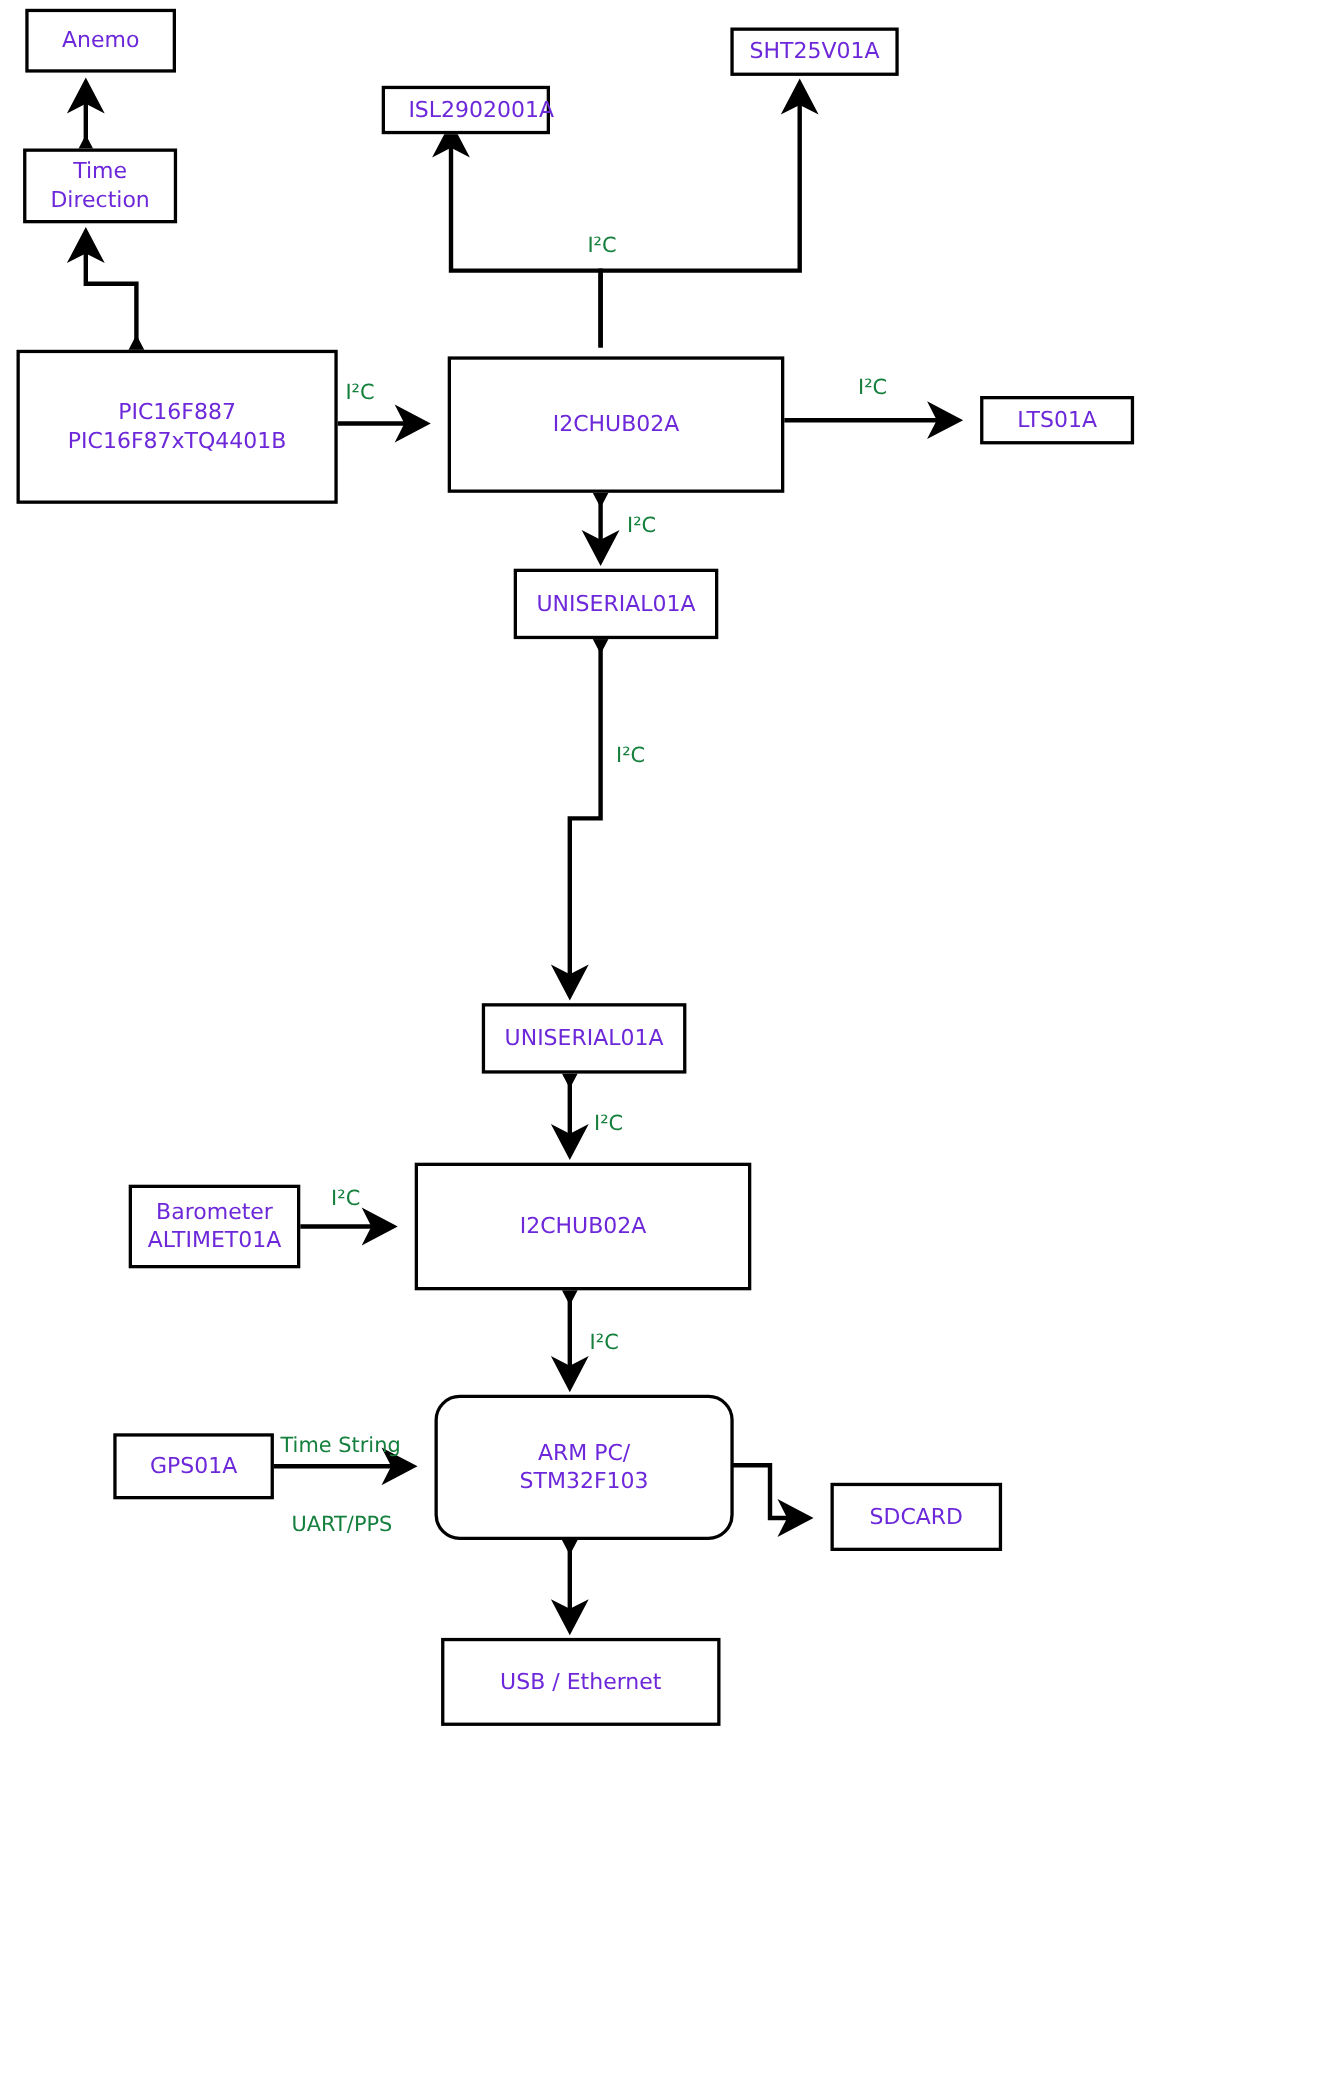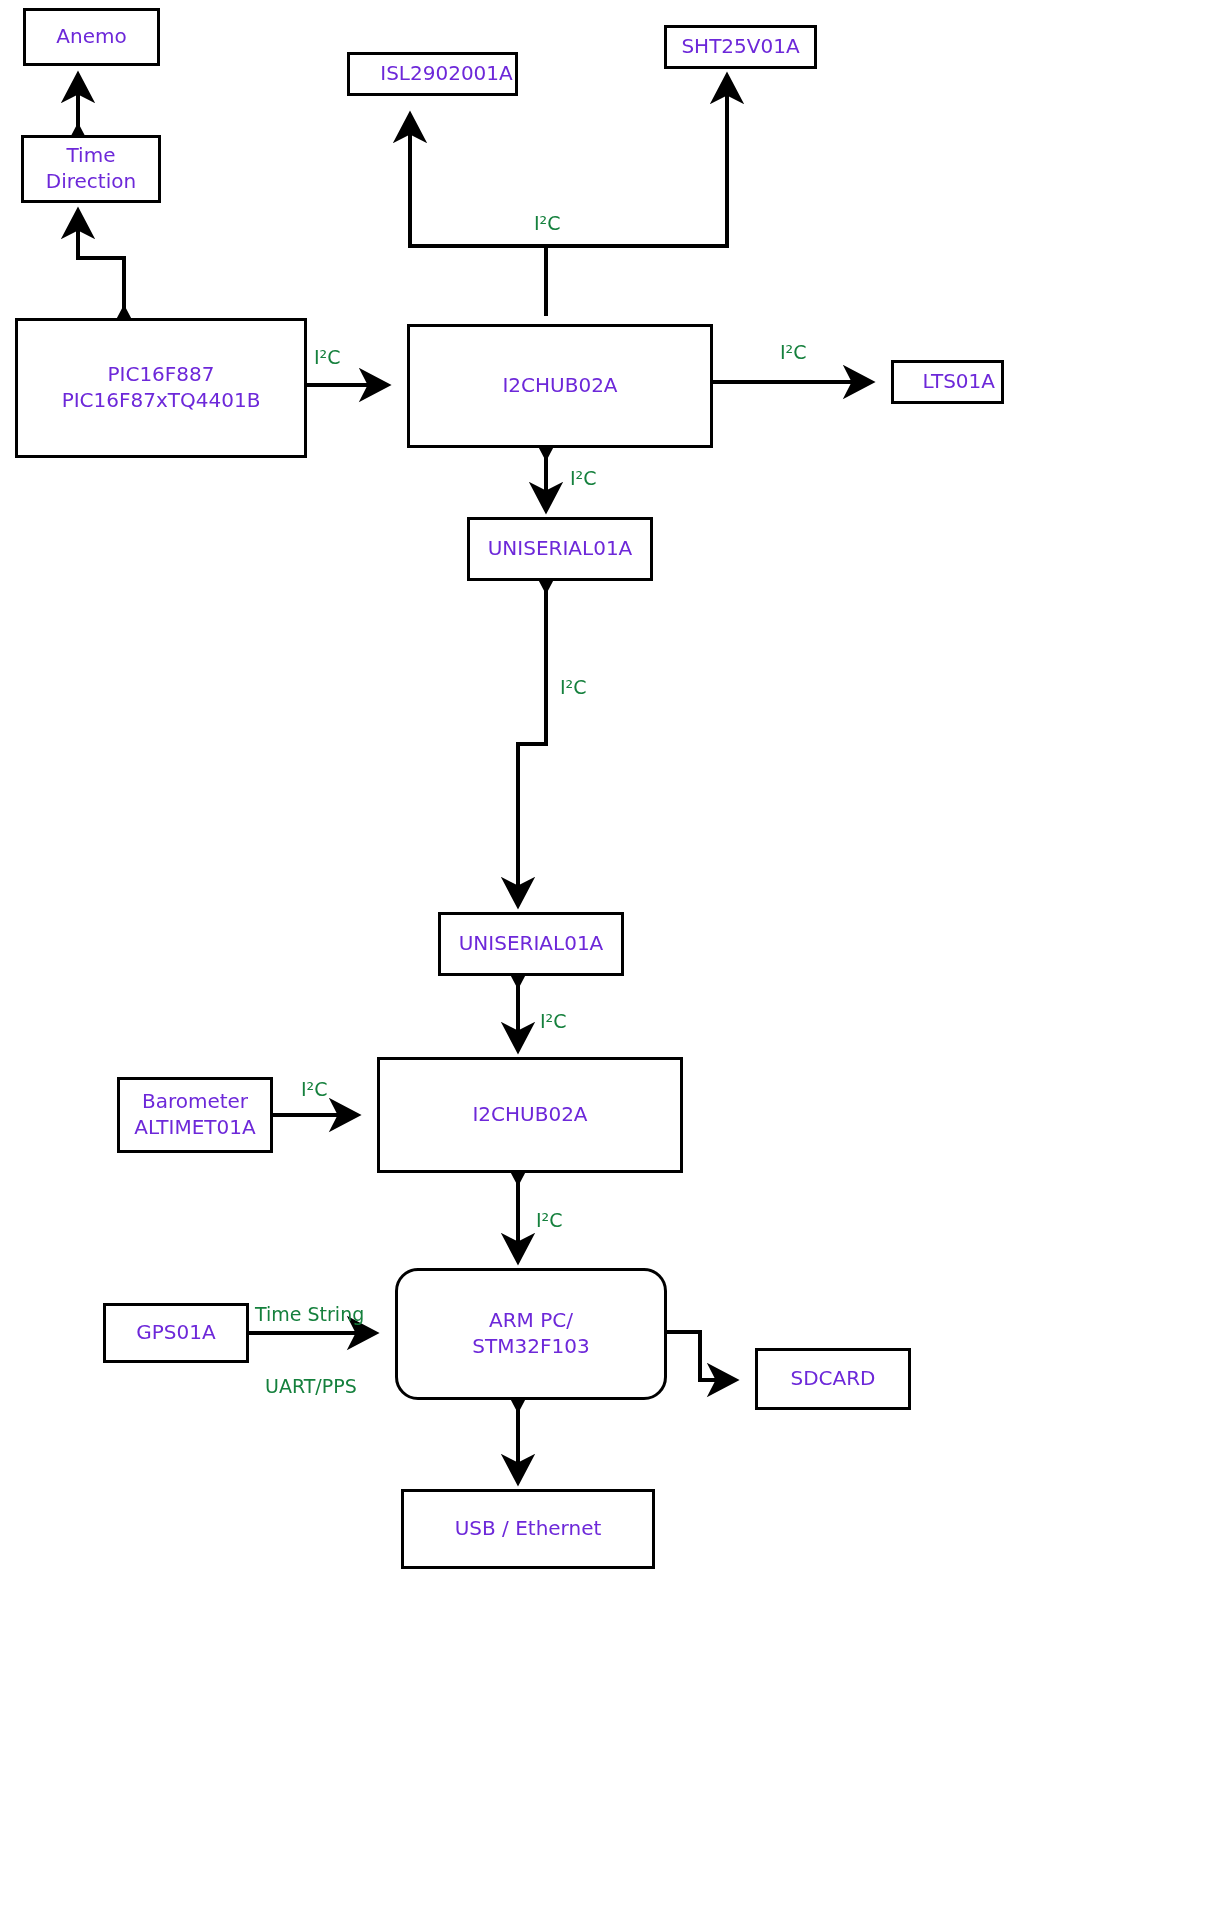--- a/index.html
+++ b/index.html
@@ -108,33 +108,33 @@
   <div class="node" style="left:8px; top:135px; width:140px; height:68px;">
     <span class="node-label">Time
 Direction</span>
   </div>
 
   <div class="node" style="left:2px; top:318px; width:292px; height:140px;">
     <span class="node-label">PIC16F887
 PIC16F87xTQ4401B</span>
   </div>
 
-  <div class="node" style="left:334px; top:52px; width:171px; height:44px;padding-left:28px;">
+  <div class="node" style="left:334px; top:78px; width:153px; height:44px;padding-left:28px;">
     <span class="node-label">ISL2902001A</span>
   </div>
 
   <div class="node" style="left:651px; top:25px; width:153px; height:44px;">
     <span class="node-label">SHT25V01A</span>
   </div>
 
   <div class="node" style="left:394px; top:324px; width:306px; height:124px;">
     <span class="node-label">I2CHUB02A</span>
   </div>
 
-  <div class="node" style="left:878px; top:360px; width:113px; height:44px;justify-content:flex-end;">
+  <div class="node" style="left:878px; top:360px; width:140px; height:44px;">
     <span class="node-label">LTS01A</span>
   </div>
 
   <div class="node" style="left:454px; top:517px; width:186px; height:64px;">
     <span class="node-label">UNISERIAL01A</span>
   </div>
 
   <div class="node" style="left:425px; top:912px; width:186px; height:64px;">
     <span class="node-label">UNISERIAL01A</span>
   </div>

